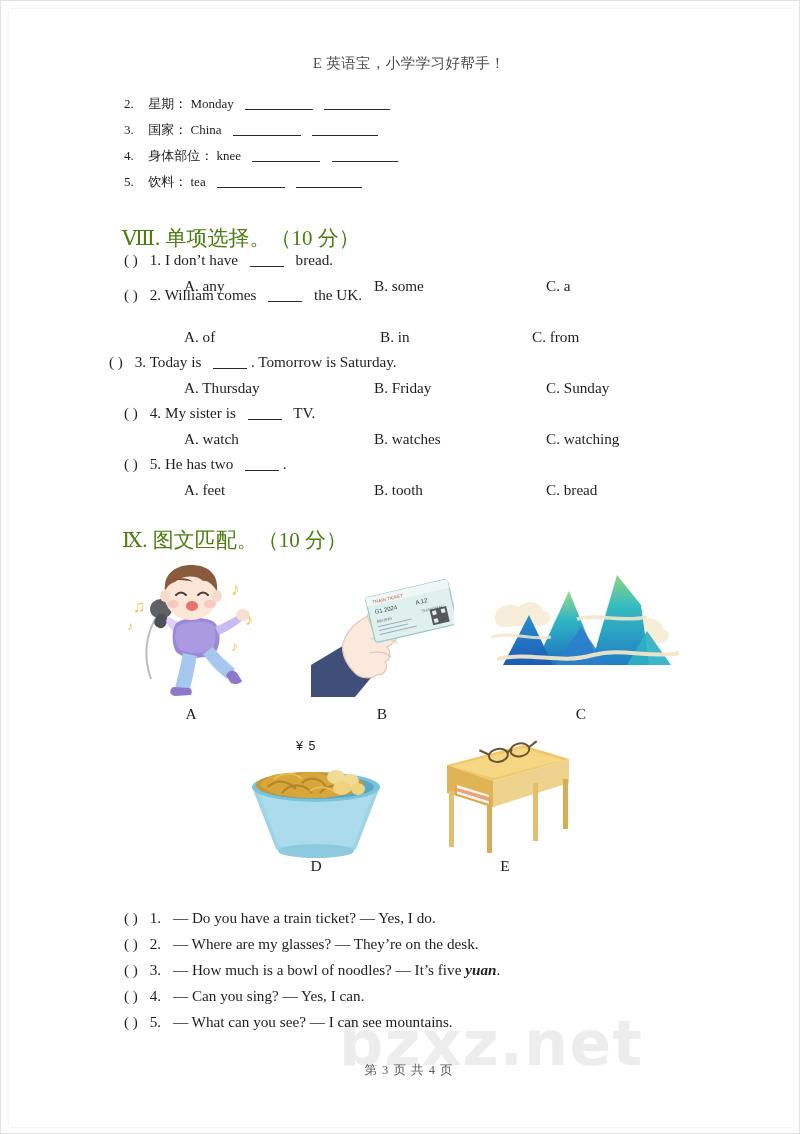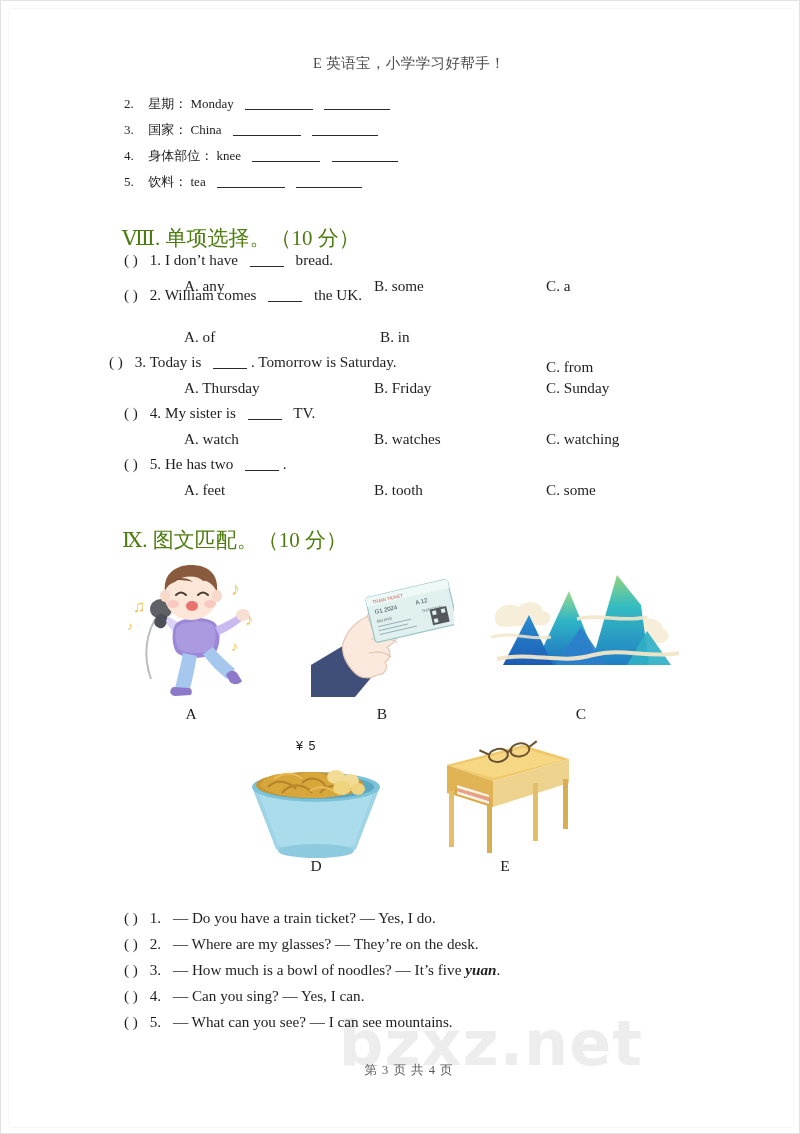--- a/index.html
+++ b/index.html
@@ -197,21 +197,21 @@
       <div class="ln" style="left:115px; top:278px;">
         <span class="paren">(        )</span>
         <span class="gap"></span><span>2.</span>
         <span>William comes</span>
         <span class="gap"></span><span class="ul-s"></span><span class="gap"></span>
         <span>the UK.</span>
       </div>
       <div class="opt-row" style="left:175px; top:319px; width:470px;">
         <span class="opt" style="left:0;">A. of</span>
         <span class="opt" style="left:190px;margin-left:6px;">B. in</span>
-        <span class="opt" style="left:362px;margin-top:30px;">C. from</span>
+        <span class="opt" style="left:348px;">C. from</span>
       </div>
 
       <div class="ln" style="left:100px; top:345px;">
         <span class="paren">(        )</span>
         <span class="gap"></span><span>3.</span>
         <span>Today is</span>
         <span class="gap"></span><span class="ul-s"></span>
         <span>. Tomorrow is Saturday.</span>
       </div>
       <div class="opt-row" style="left:175px; top:370px; width:470px;">
@@ -236,21 +236,21 @@
       <div class="ln" style="left:115px; top:447px;">
         <span class="paren">(        )</span>
         <span class="gap"></span><span>5.</span>
         <span>He has two</span>
         <span class="gap"></span><span class="ul-s"></span>
         <span>.</span>
       </div>
       <div class="opt-row" style="left:175px; top:472px; width:470px;">
         <span class="opt" style="left:0;">A. feet</span>
         <span class="opt" style="left:190px;">B. tooth</span>
-        <span class="opt" style="left:362px;">C. some</span>
+        <span class="opt" style="left:362px;">C. bread</span>
       </div>
 
       <div class="sec-title" style="left:113px; top:517px;">Ⅸ. 图文匹配。（10 分）</div>
 
       <div class="illusA">
         <svg width="135" height="140" viewBox="0 0 135 140">
 
           <path d="M32 52 C18 72 16 96 24 118" stroke="#b9bcc4" stroke-width="2" fill="none"></path>
 
           <ellipse cx="34" cy="48" rx="11" ry="10" fill="#5f6167"></ellipse>

